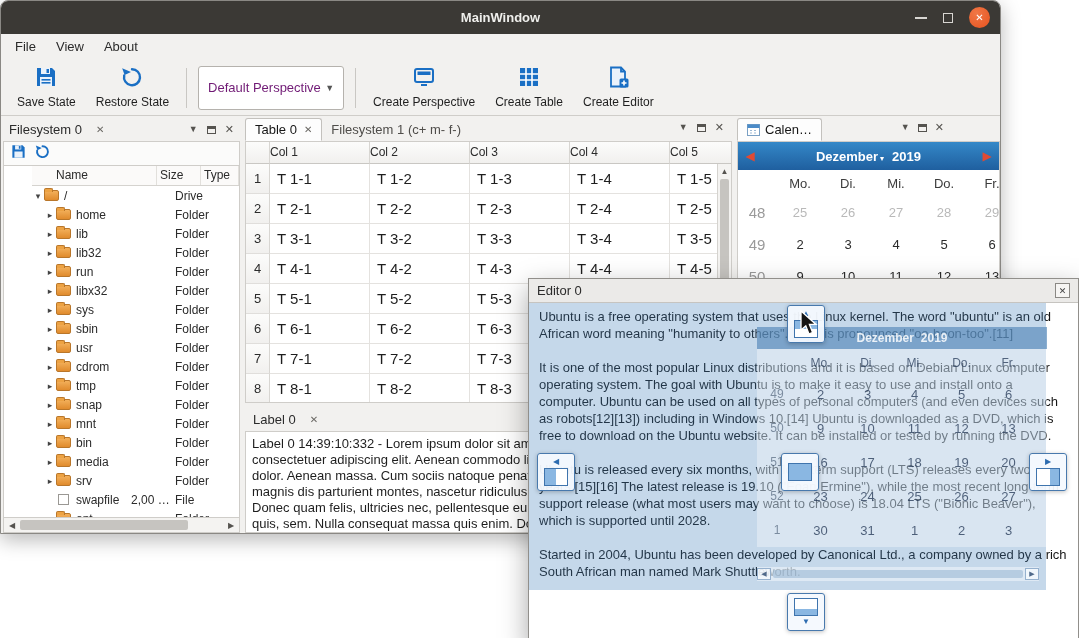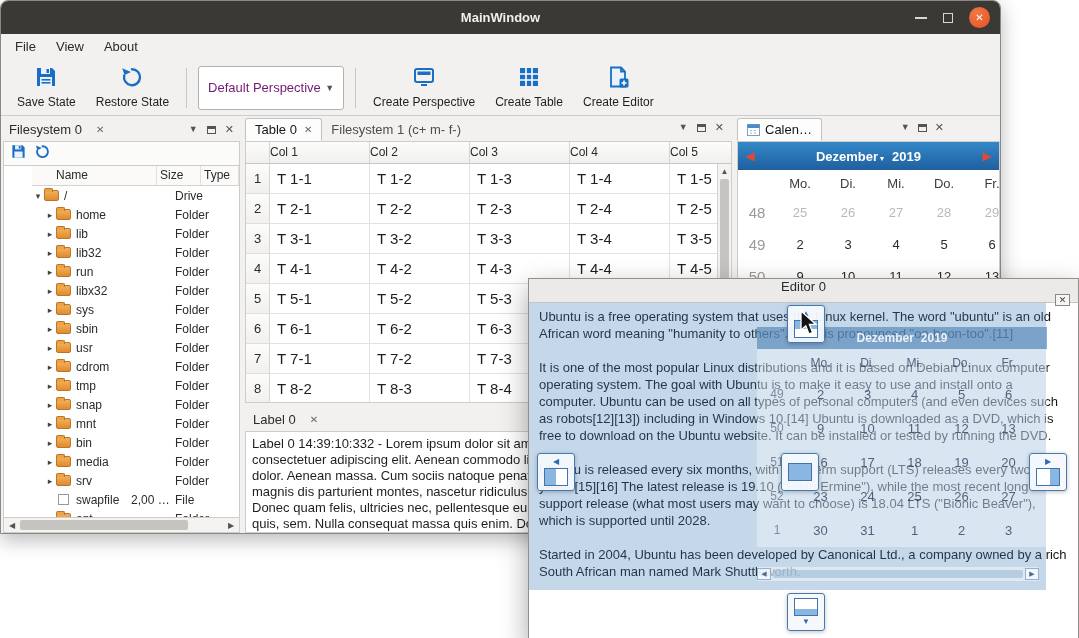--- a/index.html
+++ b/index.html
@@ -112,21 +112,21 @@
   .cal-dh { width:48px; flex:0 0 48px; text-align:center; font-size:13px; color:#3c3c3c; }
   .cal-row { display:flex; height:32px; align-items:center; }
   .cal-week { width:38px; flex:0 0 38px; text-align:center; font-size:15px; color:#9a9a9a; }
   .cal-day { width:48px; flex:0 0 48px; text-align:center; font-size:13px; color:#2b2b2b; }
   .cal-row.muted .cal-day { color:#b9b9b9; }
 
   
   .editor { left:528px; top:278px; width:551px; height:366px; background:#fff; border:1px solid #918f8b;
             box-shadow:0 10px 26px rgba(0,0,0,.35); z-index:10; }
   .editor-titlebar { position:absolute; left:0; top:0; right:0; height:24px; background:#ebeae8; border-bottom:1px solid #c6c4c0;
-                     display:flex; align-items:center; padding:0 8px;flex-direction:column; }
+                     display:flex; align-items:center; padding:0 8px; }
   .editor-title { font-size:13px; color:#2b2b2b; }
   .editor-close { margin-left:auto; width:15px; height:15px; border:1px solid #8a8884; display:flex; align-items:center;
                   justify-content:center; font-size:9px; color:#444; background:#f6f5f3; }
   .editor-body { position:absolute; left:0; top:24px; right:0; bottom:0; padding:5px 10px; overflow:hidden; }
   .editor-body p { font-size:13px; line-height:17px; color:#161616; margin-bottom:17px; }
 
   
   .drop-tint { position:absolute; left:0; top:24px; width:517px; height:287px; background:rgba(64,126,184,.30); z-index:3; }
   .preview-cal { position:absolute; left:228px; top:48px; width:290px; z-index:4; background:rgba(255,255,255,.35); }
   .pc-nav { height:22px; background:rgba(45,110,170,.55); display:flex; align-items:center; justify-content:center; gap:7px;
@@ -509,20 +509,21 @@
             <div class="t0-rowhead">7</div>
             <div class="t0-cell">T 7-1</div>
             <div class="t0-cell">T 7-2</div>
             <div class="t0-cell">T 7-3</div>
             <div class="t0-cell">T 7-4</div>
             <div class="t0-cell">T 7-5</div>
           </div>
 
           <div class="t0-row">
             <div class="t0-rowhead">8</div>
+            <div class="t0-cell">T 8-1</div>
             <div class="t0-cell">T 8-2</div>
             <div class="t0-cell">T 8-3</div>
             <div class="t0-cell">T 8-4</div>
             <div class="t0-cell">T 8-5</div>
           </div>
         </div>
       <div class="vscroll">
         <div class="sc-btn">▲</div>
         <div class="sc-thumb"></div>
         <div class="sc-btn sc-down">▼</div>

